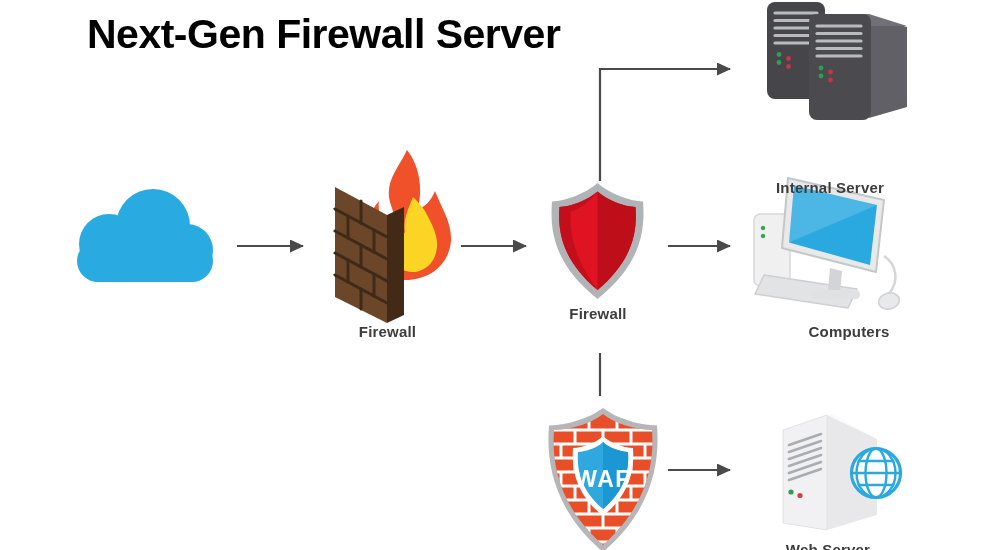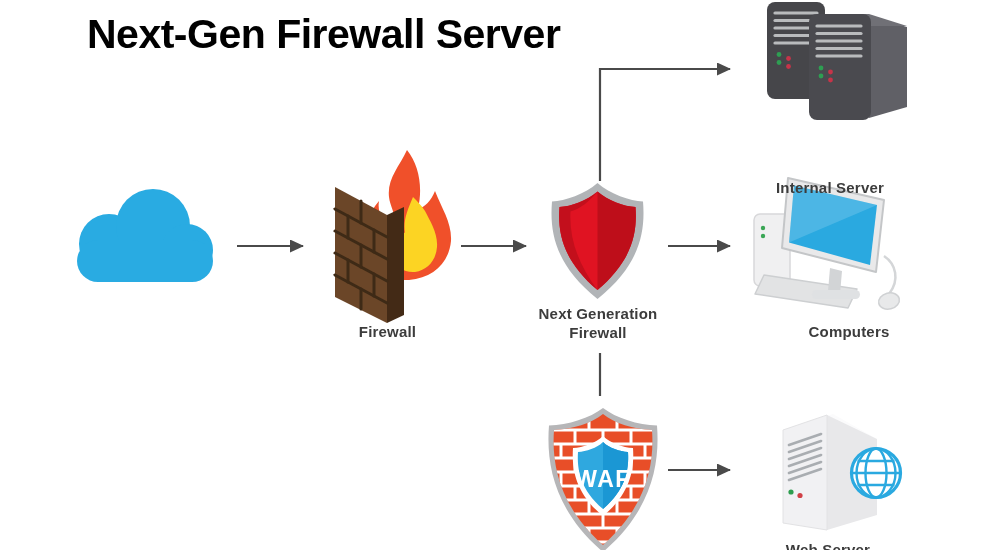--- a/index.html
+++ b/index.html
@@ -171,20 +171,19 @@
       <ellipse cx="106" cy="61" rx="10.5" ry="24.5" stroke-width="2.4"></ellipse>
       <ellipse cx="106" cy="61" rx="19.5" ry="24.5" stroke-width="2.4"></ellipse>
       <line x1="87.5" y1="49" x2="124.5" y2="49" stroke-width="2.4"></line>
       <line x1="81.5" y1="61" x2="130.5" y2="61" stroke-width="2.4"></line>
       <line x1="87.5" y1="73" x2="124.5" y2="73" stroke-width="2.4"></line>
     </g>
   </svg>
 
   <div class="node-label lbl-firewall">Firewall</div>
   <div class="node-label lbl-ngfw">
-    <div>Next Generation</div>
     <div>Firewall</div>
   </div>
   <div class="node-label lbl-internal">Internal Server</div>
   <div class="node-label lbl-computers">Computers</div>
   <div class="node-label lbl-webserver">Web Server</div>
 
 </div>
 
 </body></html>

